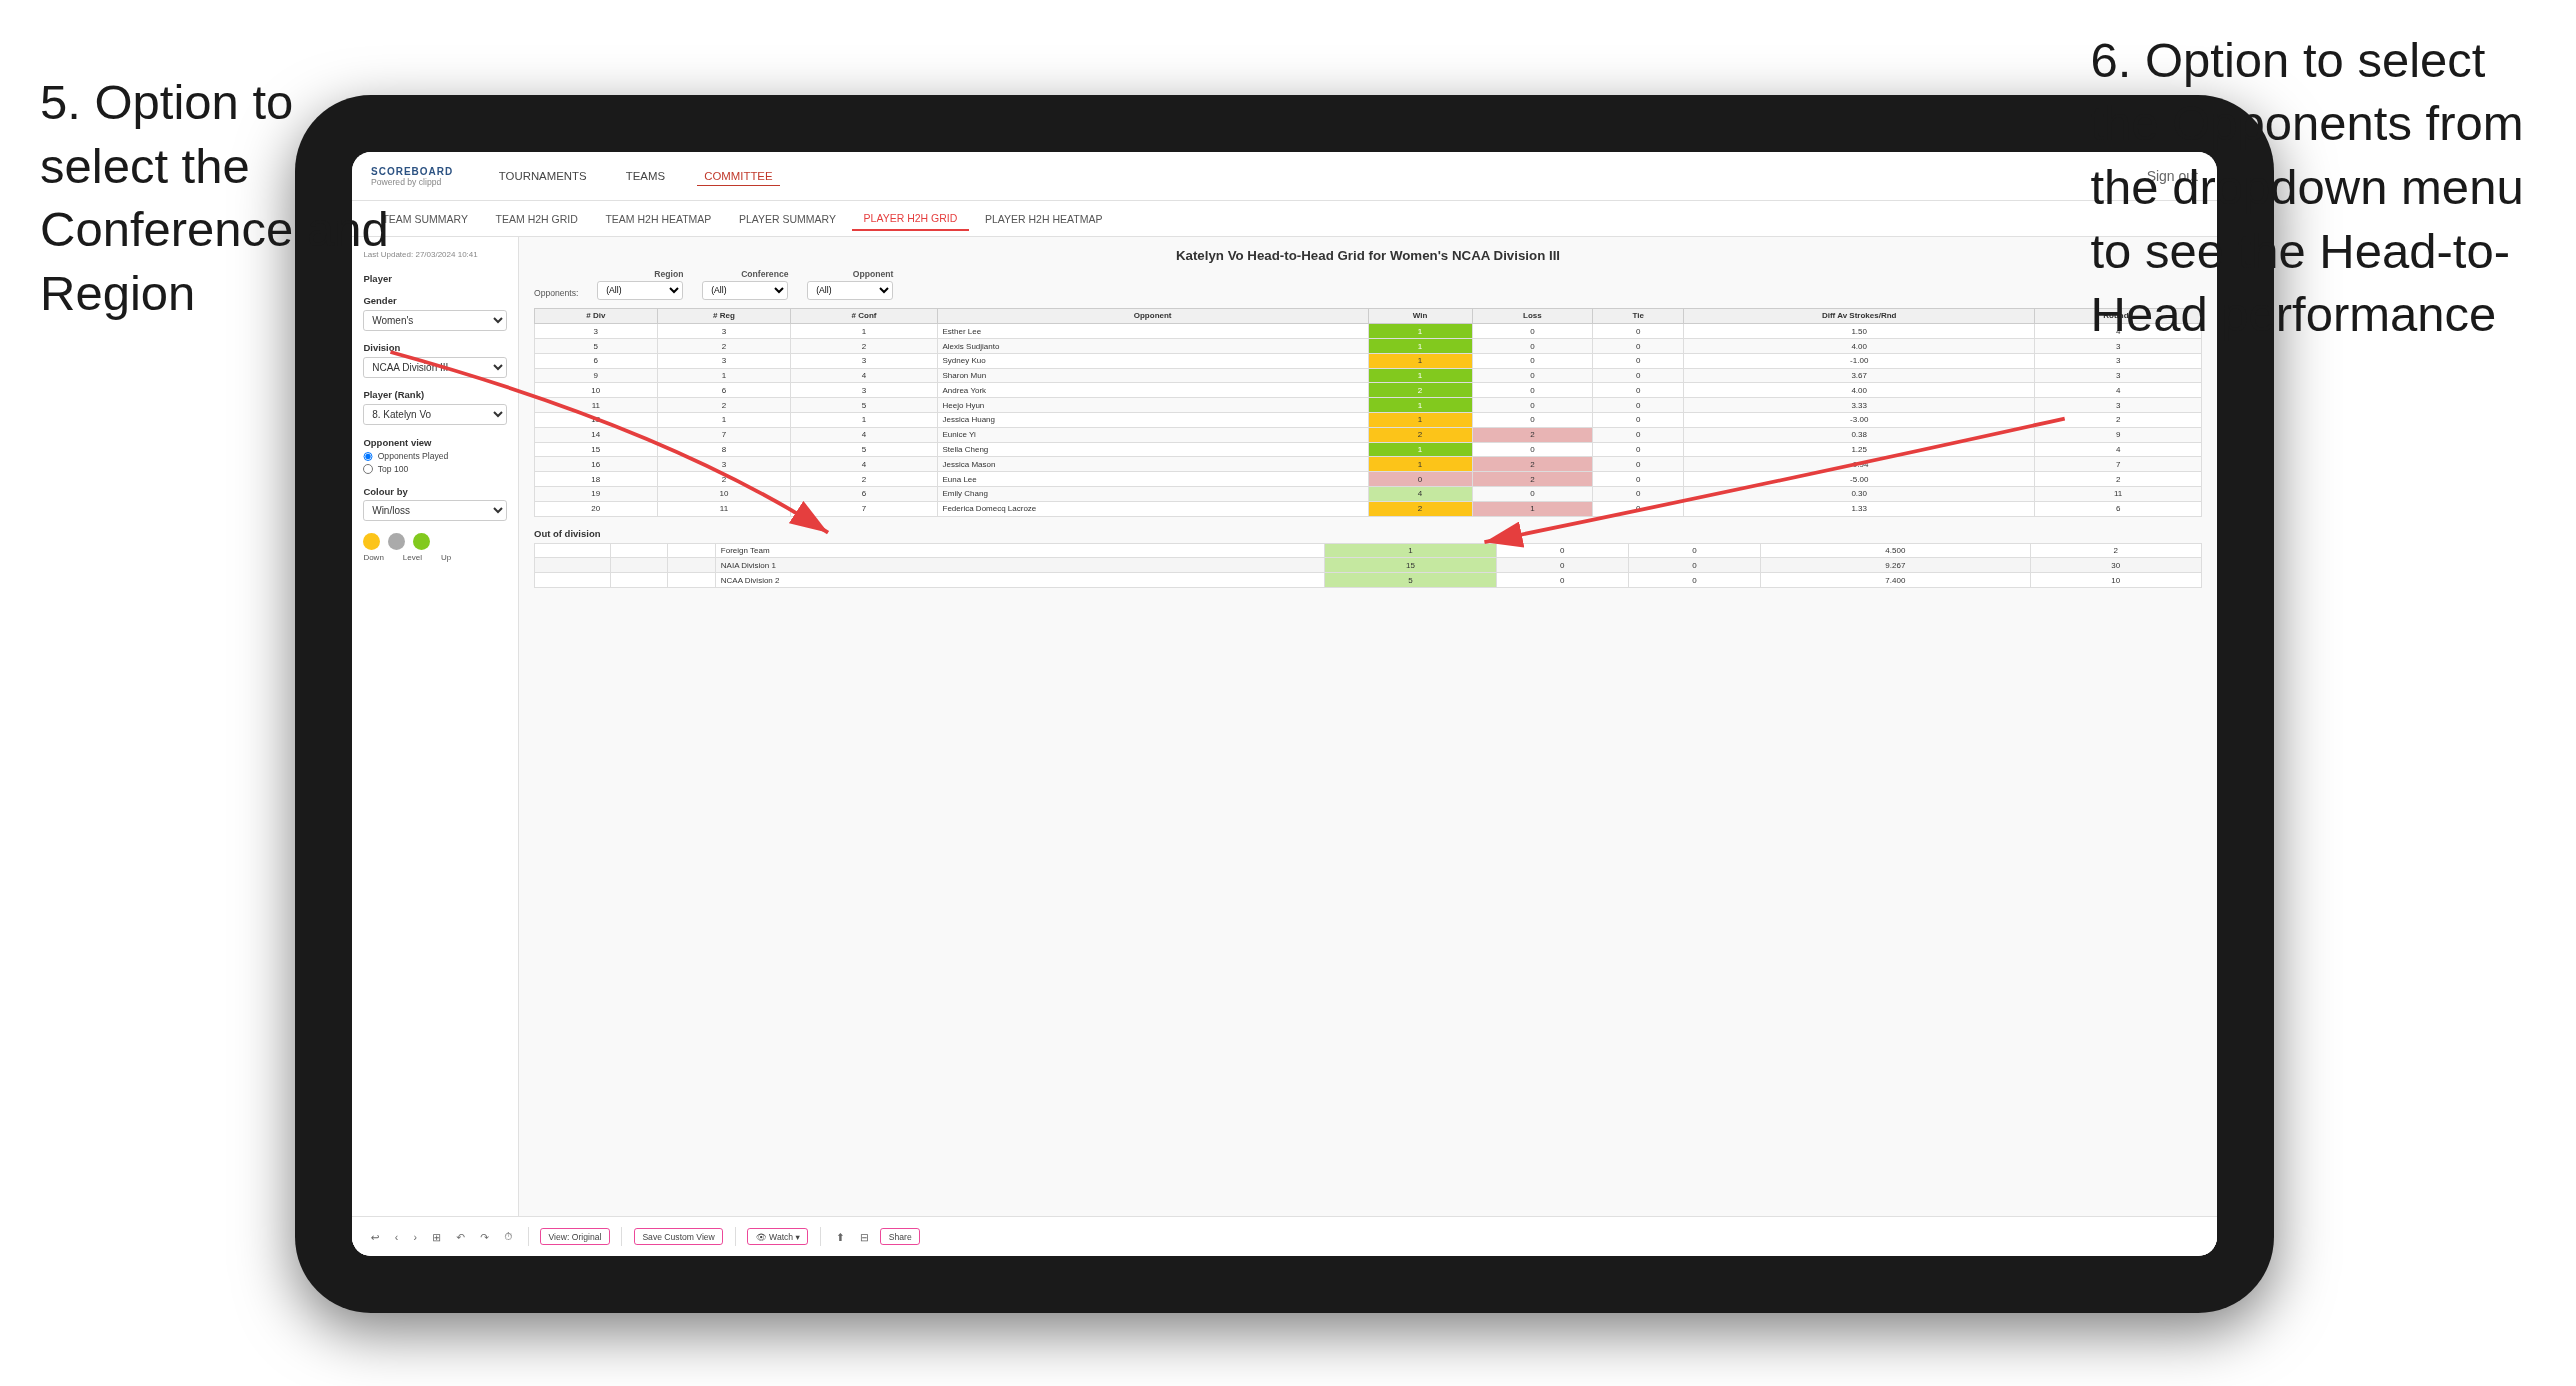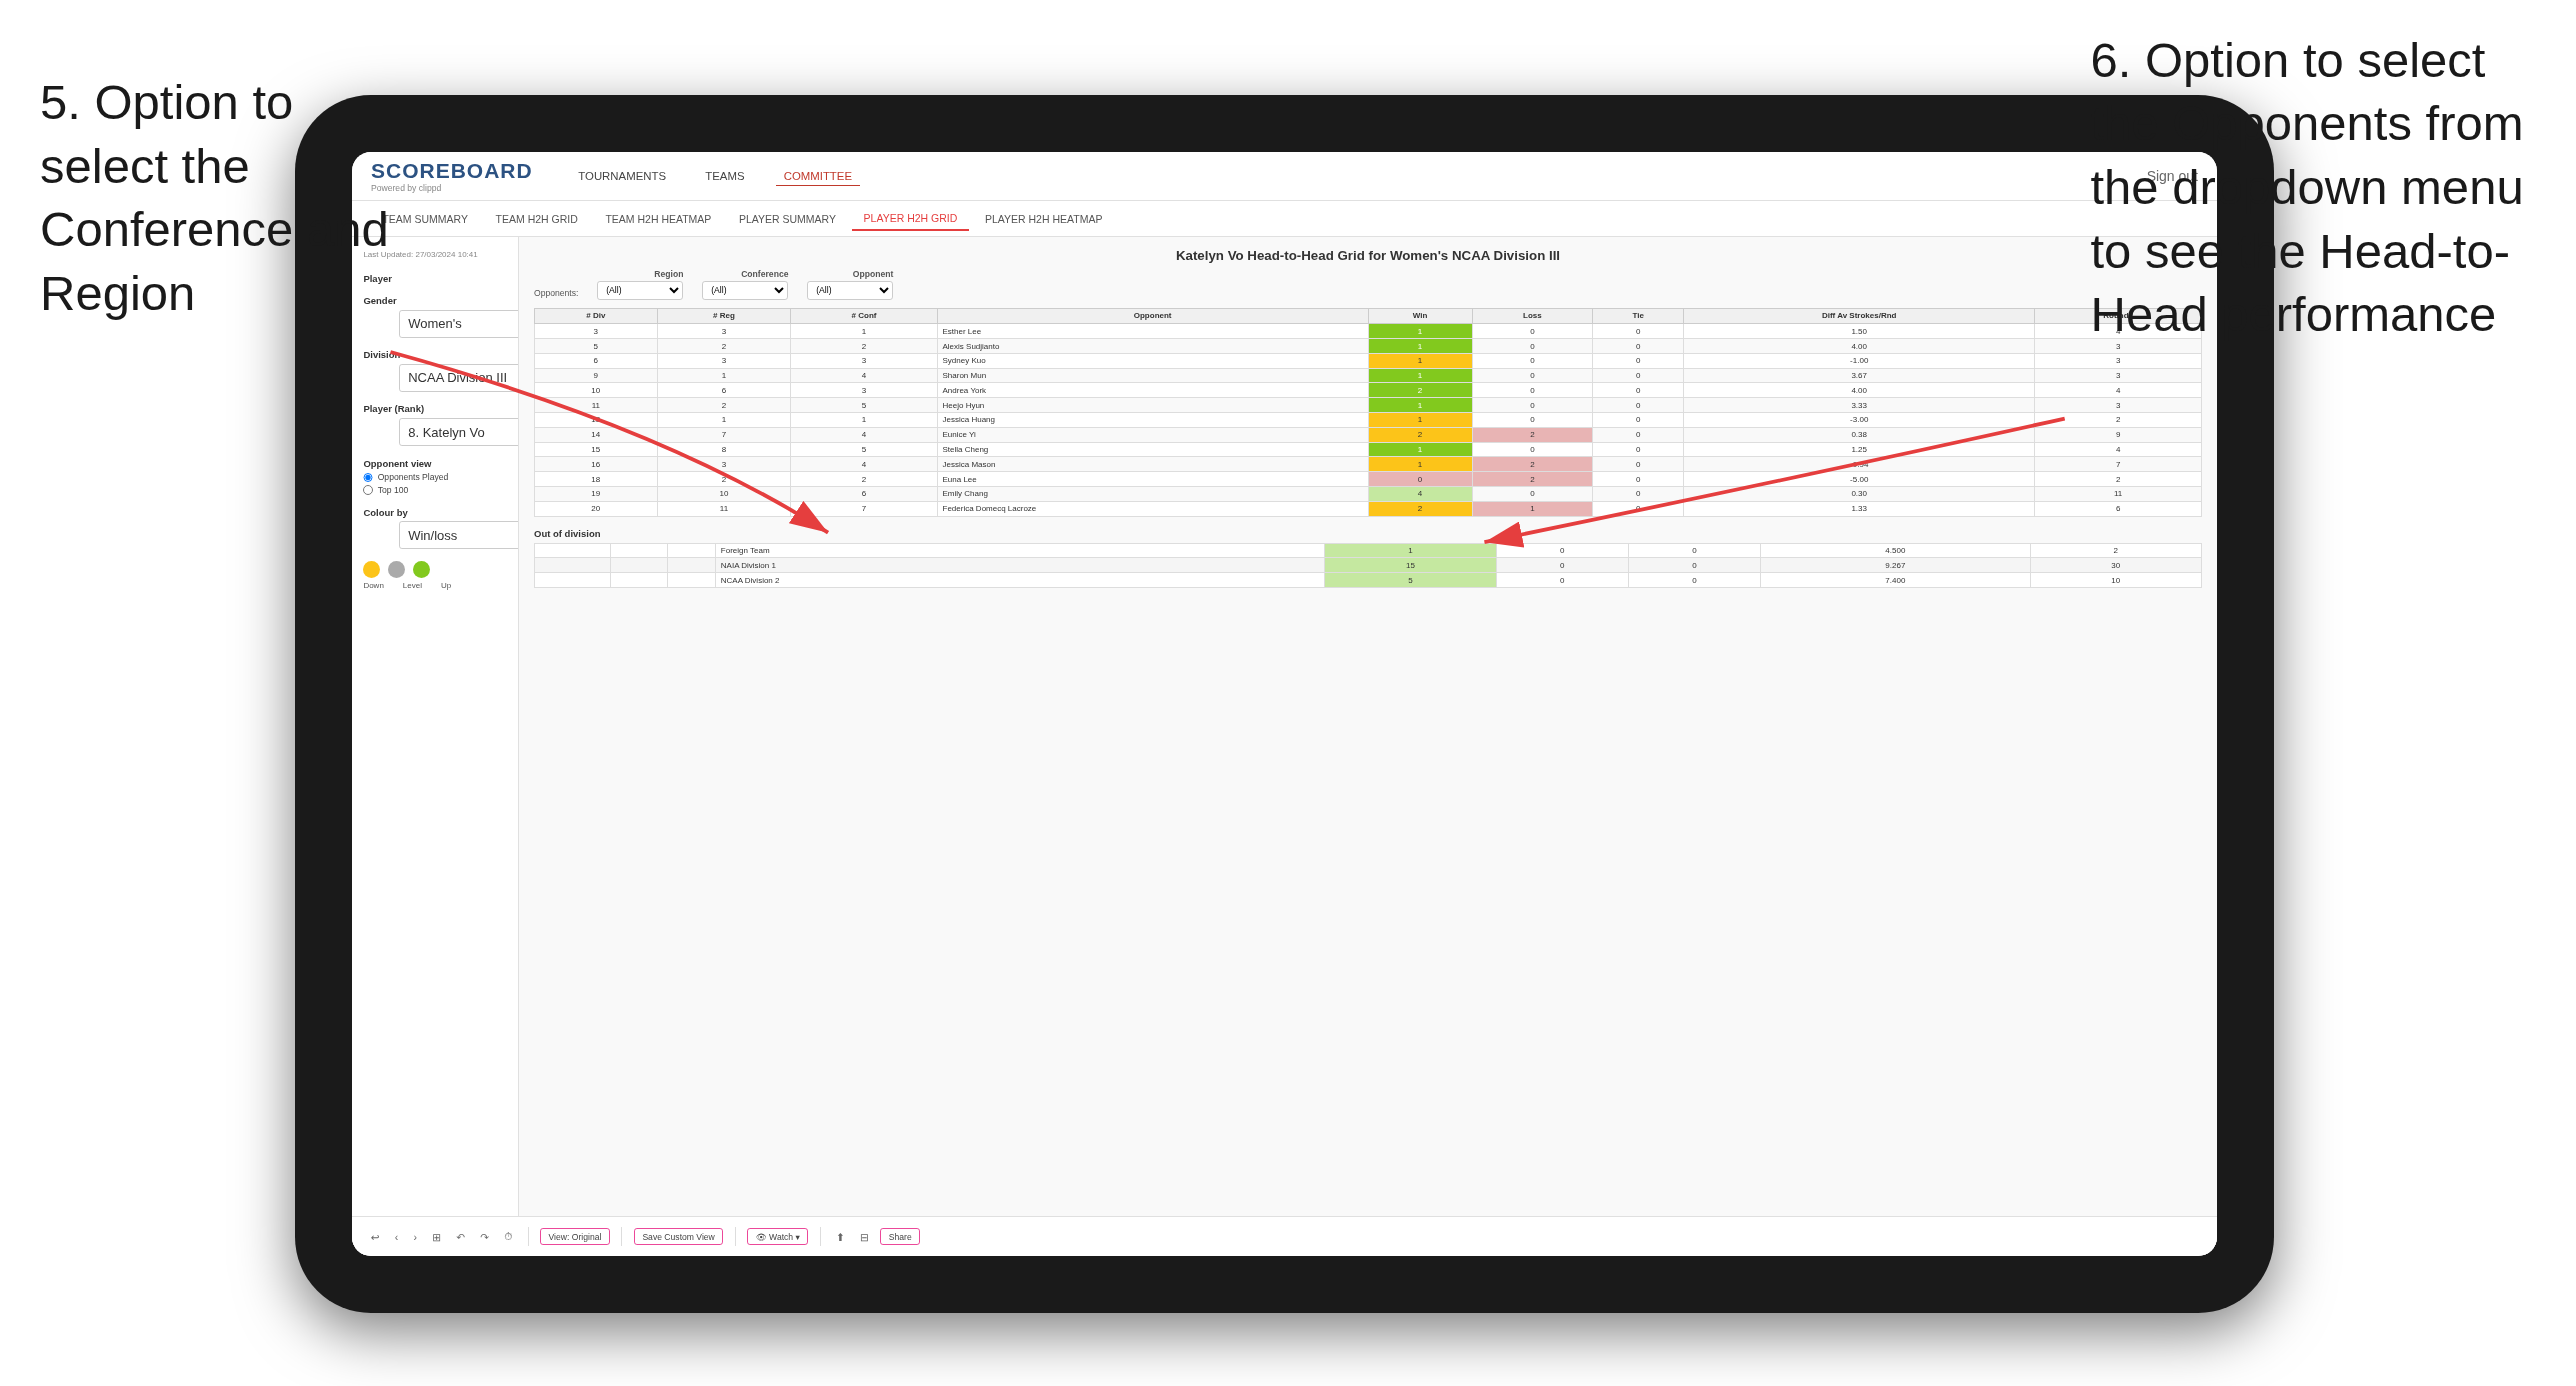--- a/index.html
+++ b/index.html
@@ -74,21 +74,21 @@
       gap: 28.5px;
     }
 
     .logo-area {
       display: flex;
       flex-direction: column;
       margin-right: 9.5px;
     }
 
     .logo-text {
-      font-size: 21px;
+      font-size: 10px;
       font-weight: 800;
       color: #2c5282;
       letter-spacing: 1px;
     }
 
     .logo-sub {
       font-size: 8.6px;
       color: #888;
     }
 
@@ -172,28 +172,27 @@
 
     .panel-label {
       font-size: 9.5px;
       font-weight: 600;
       color: #333;
       margin-bottom: 3.8px;
     }
 
     .panel-select {
       width: 100%;
-      height: 28px;
-      font-size: 13px;
+      height: 21px;
+      font-size: 10px;
       border: 1px solid #ccc;
       border-radius: 2.9px;
       background: #fff;
       padding: 1.9px 3.8px;
       color: #333;
-      margin-left: 36px;
     }
 
     .radio-group {
       display: flex;
       flex-direction: column;
       gap: 2.9px;
       margin-top: 3.8px;
     }
 
     .radio-item {

